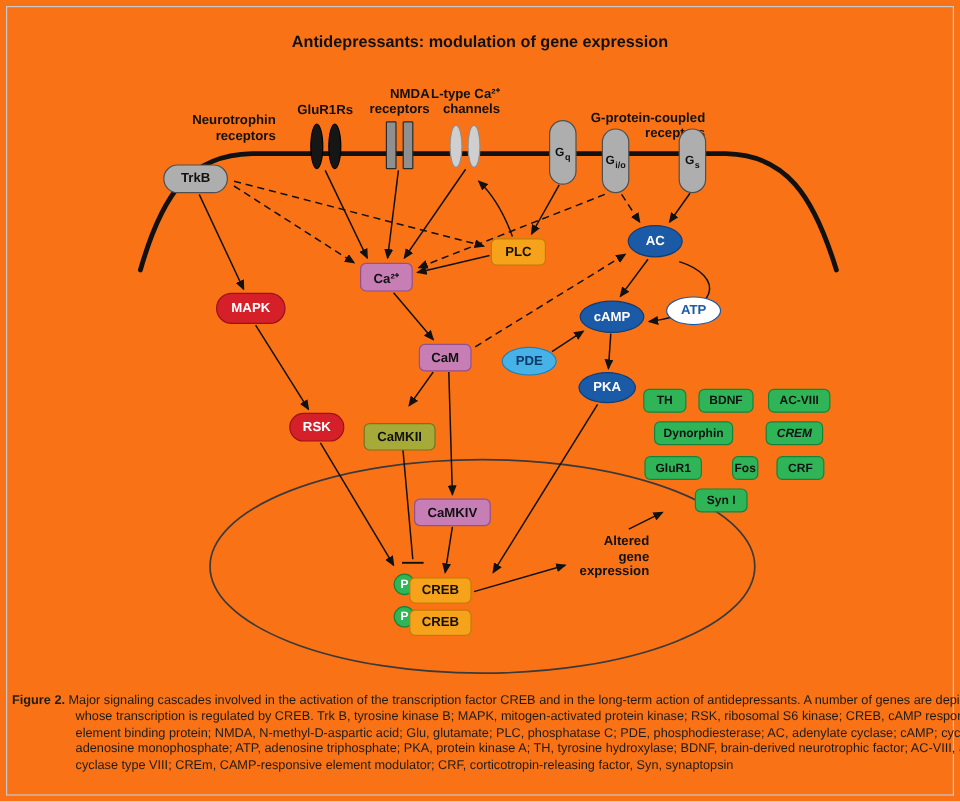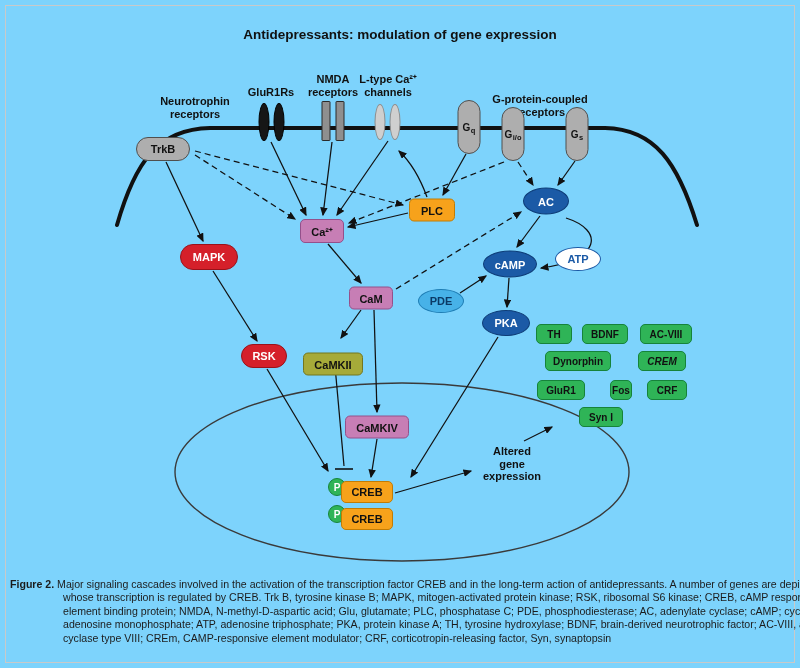--- a/index.html
+++ b/index.html
@@ -1,24 +1,24 @@
 <!DOCTYPE html>
 <html><head>
 <meta charset="utf-8">
 <style>
   html,body{margin:0;padding:0;background:#ffffff;}
-  .page{position:relative;width:800px;height:668px;background:#7dd3fc;overflow:hidden;
+  .page{position:relative;width:800px;height:668px;background:#f97316;overflow:hidden;
         font-family:"Liberation Sans",sans-serif;}
   .frame{position:absolute;left:5px;top:5px;width:788px;height:656px;border:1px solid #c9c9c9;}
   .fig-title{position:absolute;top:27px;left:0;width:800px;text-align:center;
              font-size:13.5px;font-weight:bold;color:#111;}
   svg{position:absolute;left:0;top:0;}
   #nodes-layer{position:absolute;left:0;top:0;width:800px;height:570px;}
   .dlabel{position:absolute;transform:translate(-50%,-50%);white-space:pre-line;
-          text-align:center;font-size:11px;line-height:12.5px;font-weight:bold;color:#111;}
+          text-align:right;font-size:11px;line-height:12.5px;font-weight:bold;color:#111;}
   .node{position:absolute;display:flex;align-items:center;justify-content:center;
         transform:translate(-50%,-50%);box-sizing:border-box;
         font-weight:bold;font-size:11px;color:#111;white-space:nowrap;}
   .shape-stadium{border-radius:999px;}
   .shape-ellipse{border-radius:50%;}
   .shape-circle{border-radius:50%;}
   .shape-rounded{border-radius:5px;}
   .shape-capsule{border-radius:12px;}
   .shape-rect{border-radius:1px;}
   .sub{font-size:7.5px;position:relative;top:3.5px;margin-left:0.5px;}

